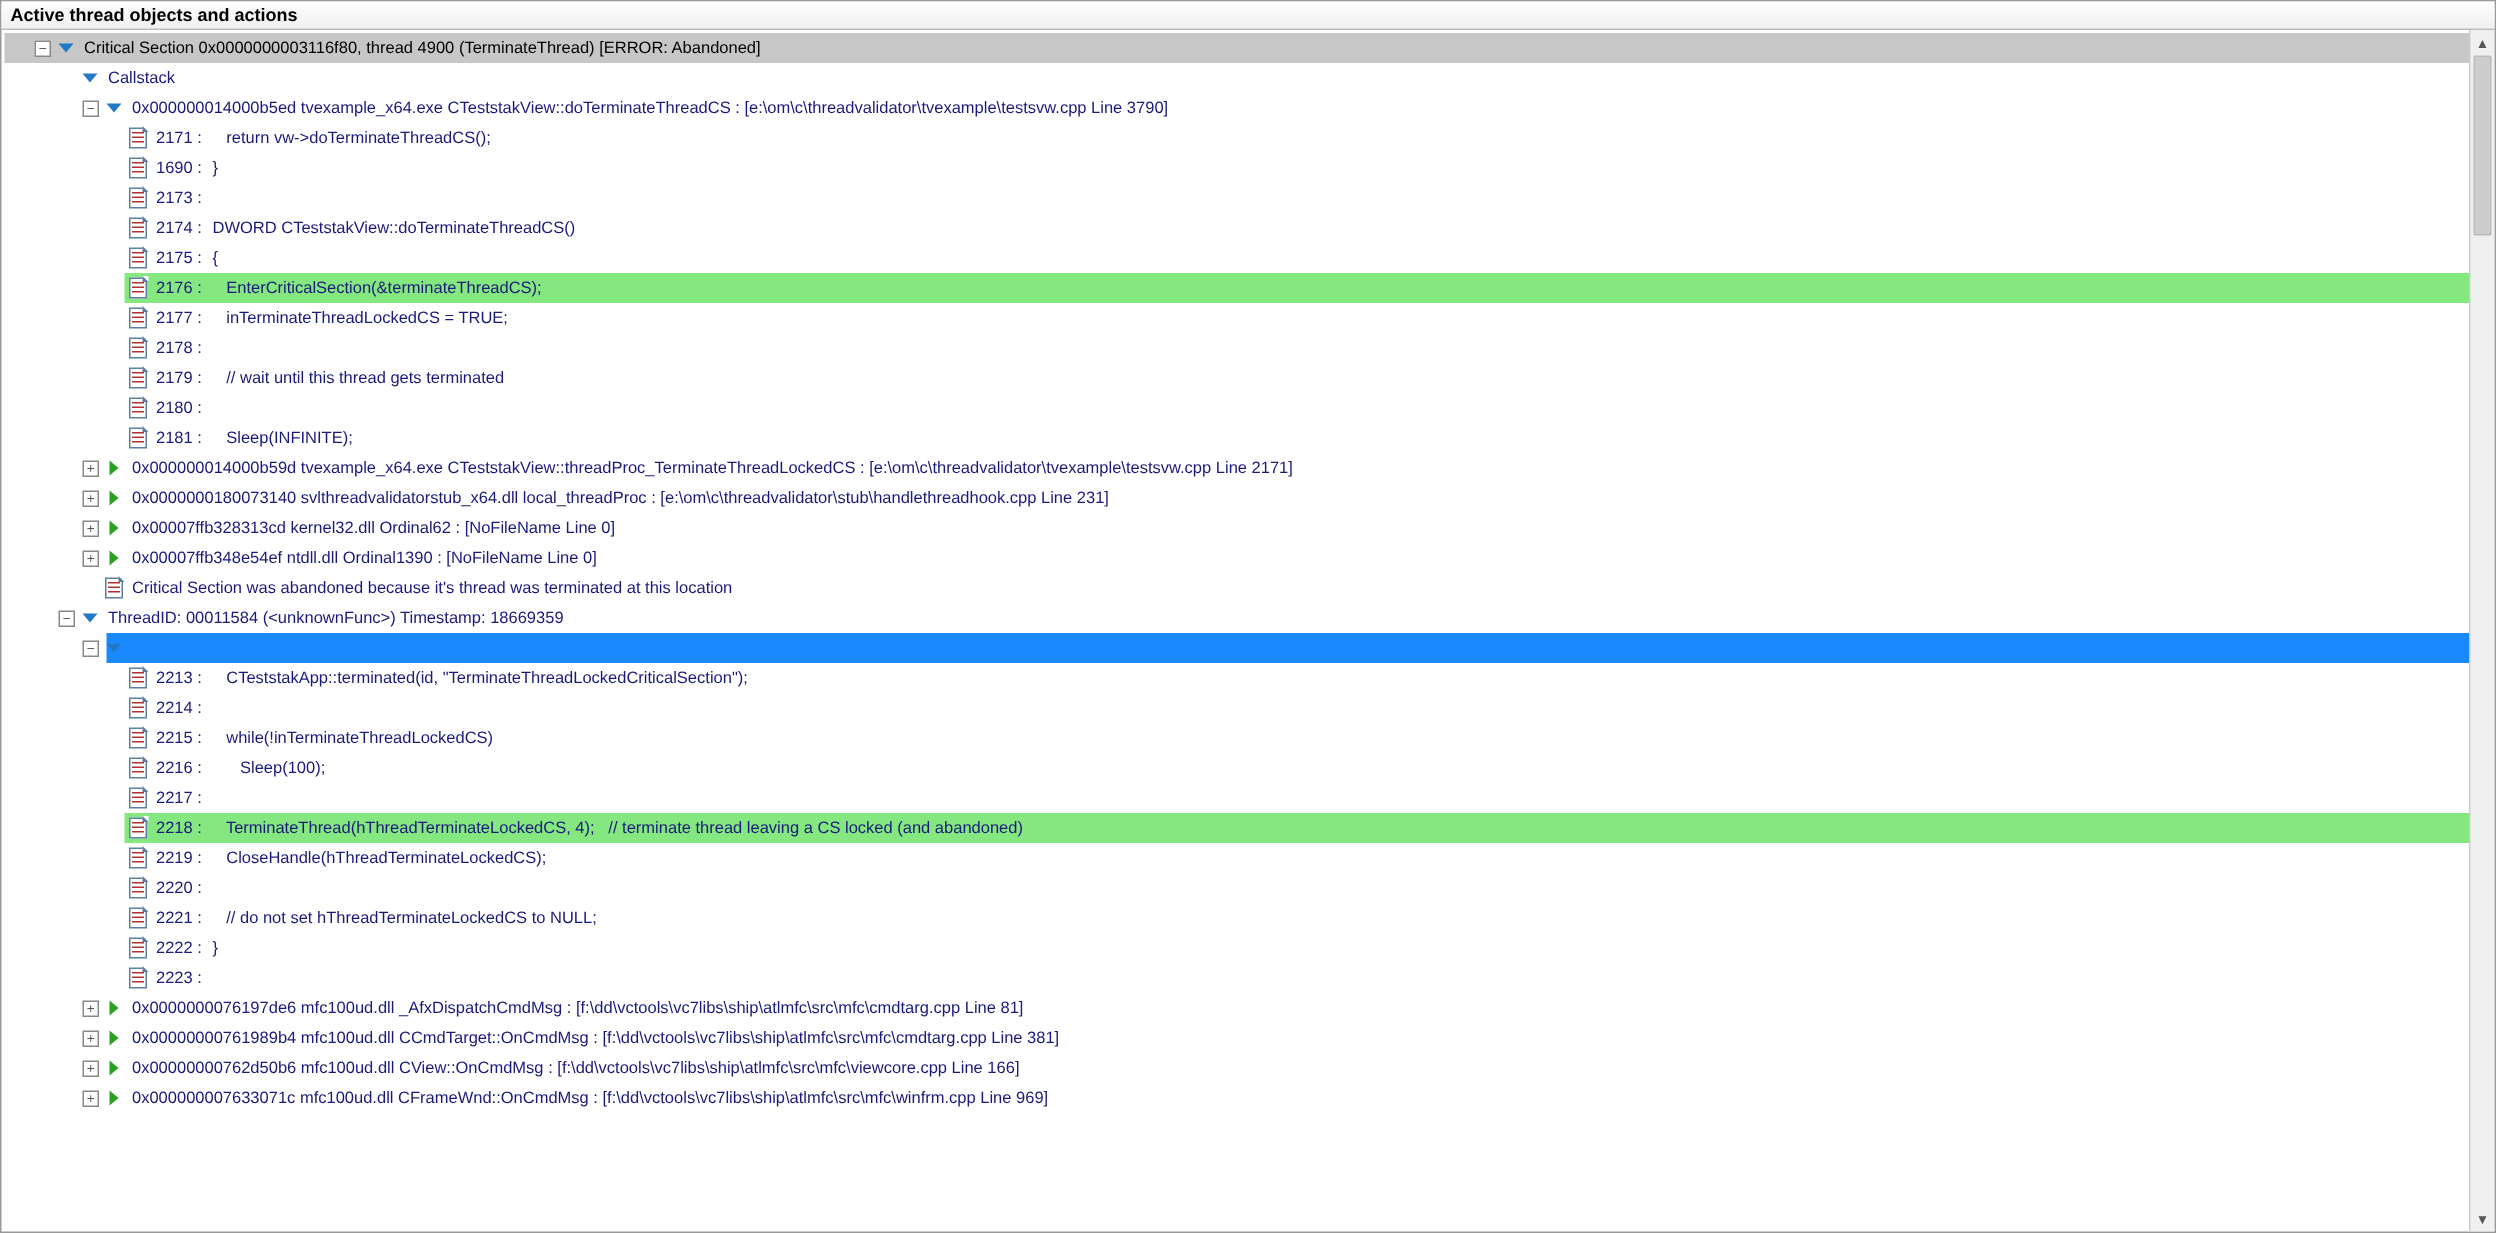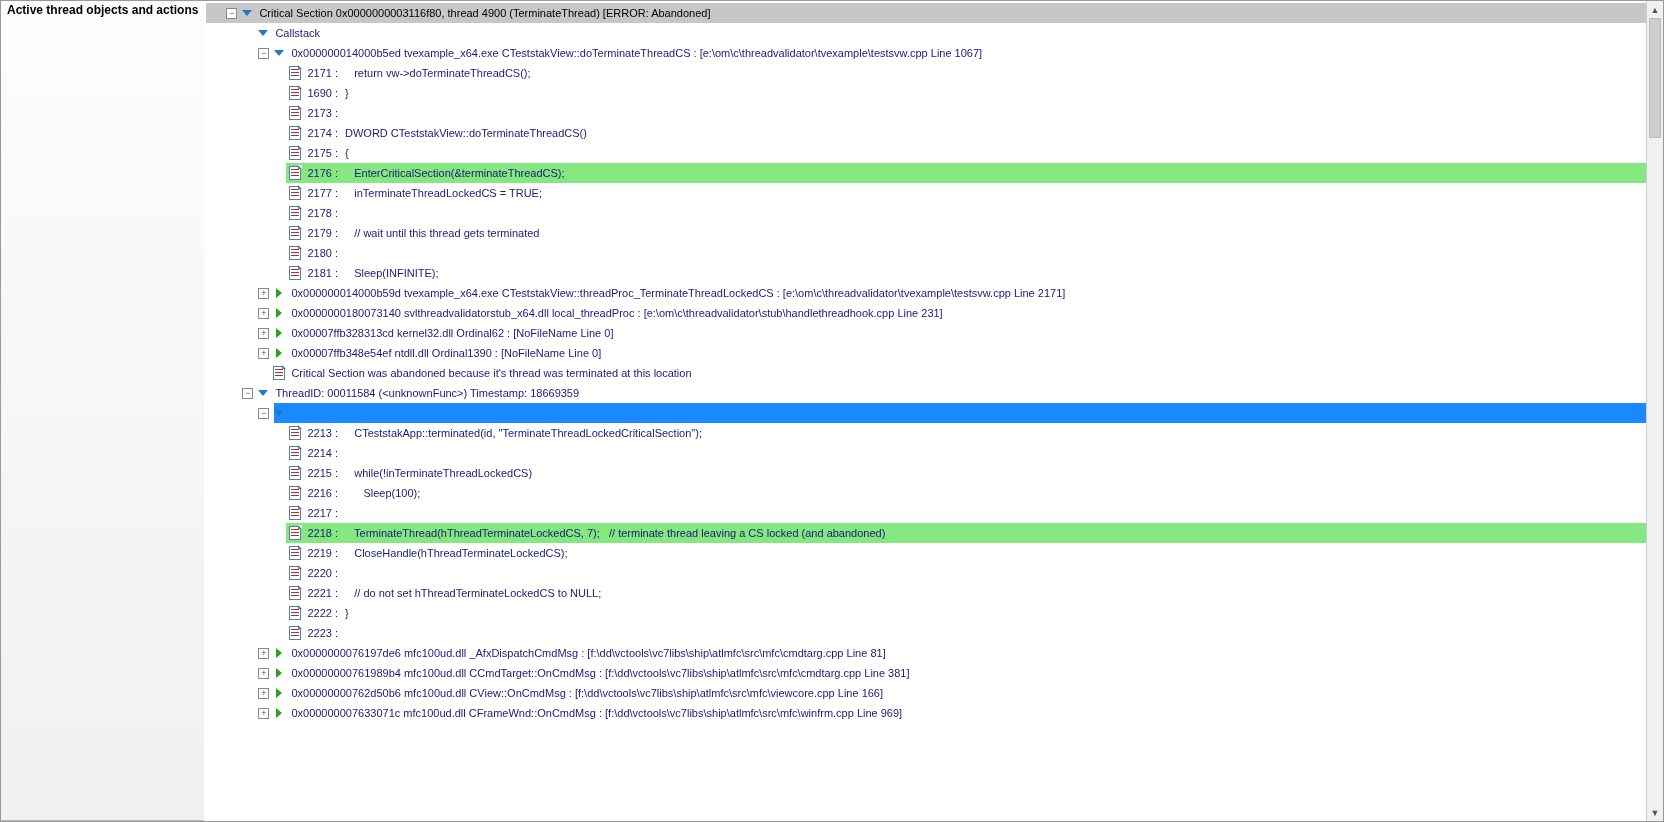--- a/index.html
+++ b/index.html
@@ -10,21 +10,21 @@
     background: #fff;
     color: #000;
     height: 100%;
     overflow: hidden;
   }
   .window {
     width: 1664px;
     height: 822px;
     border: 1px solid #999;
     display: flex;
-    flex-direction: row;
+    flex-direction: column;
     background: #fff;
     position: relative;
   }
   .titlebar {
     background: linear-gradient(#fdfdfd,#f0f0f0);
     border-bottom: 1px solid #bbb;
     font-weight: bold;
     padding: 2px 6px;
     font-size: 12px;
     flex: 0 0 auto;
@@ -185,21 +185,21 @@
       </div>
 
       <div class="row">
         <span class="indent" style="width:52px"></span>
         <span class="expander">−</span>
         <span class="node-icon arrow-blue">
           <svg width="12" height="12" viewBox="0 0 12 12">
               <path d="M1 3 L11 3 L6 9 Z"></path>
             </svg>
         </span>
-        <span class="label src-link">0x000000014000b5ed tvexample_x64.exe CTeststakView::doTerminateThreadCS : [e:\om\c\threadvalidator\tvexample\testsvw.cpp Line 1067]</span>
+        <span class="label src-link">0x000000014000b5ed tvexample_x64.exe CTeststakView::doTerminateThreadCS : [e:\om\c\threadvalidator\tvexample\testsvw.cpp Line 3790]</span>
       </div>
 
       <div id="src1-container">
           <div class="row">
             <span class="indent" style="width:68px"></span>
             <span class="expander spacer"></span>
             <span class="node-icon">
               <span class="doc-icon">
                 <span class="page"></span>
                 <span class="fold"></span>
@@ -525,21 +525,21 @@
             <span class="node-icon">
               <span class="doc-icon">
                 <span class="page"></span>
                 <span class="fold"></span>
                 <span class="bar" style="top:3px"></span>
                 <span class="bar" style="top:6px"></span>
                 <span class="bar" style="top:9px"></span>
               </span>
             </span>
             <span class="label src-link">2218 :</span>
-            <span class="label src-link" style="white-space:pre">    TerminateThread(hThreadTerminateLockedCS, 7);   // terminate thread leaving a CS locked (and abandoned)</span>
+            <span class="label src-link" style="white-space:pre">    TerminateThread(hThreadTerminateLockedCS, 4);   // terminate thread leaving a CS locked (and abandoned)</span>
           </div>
           <div class="row">
             <span class="indent" style="width:68px"></span>
             <span class="expander spacer"></span>
             <span class="node-icon">
               <span class="doc-icon">
                 <span class="page"></span>
                 <span class="fold"></span>
                 <span class="bar" style="top:3px"></span>
                 <span class="bar" style="top:6px"></span>

